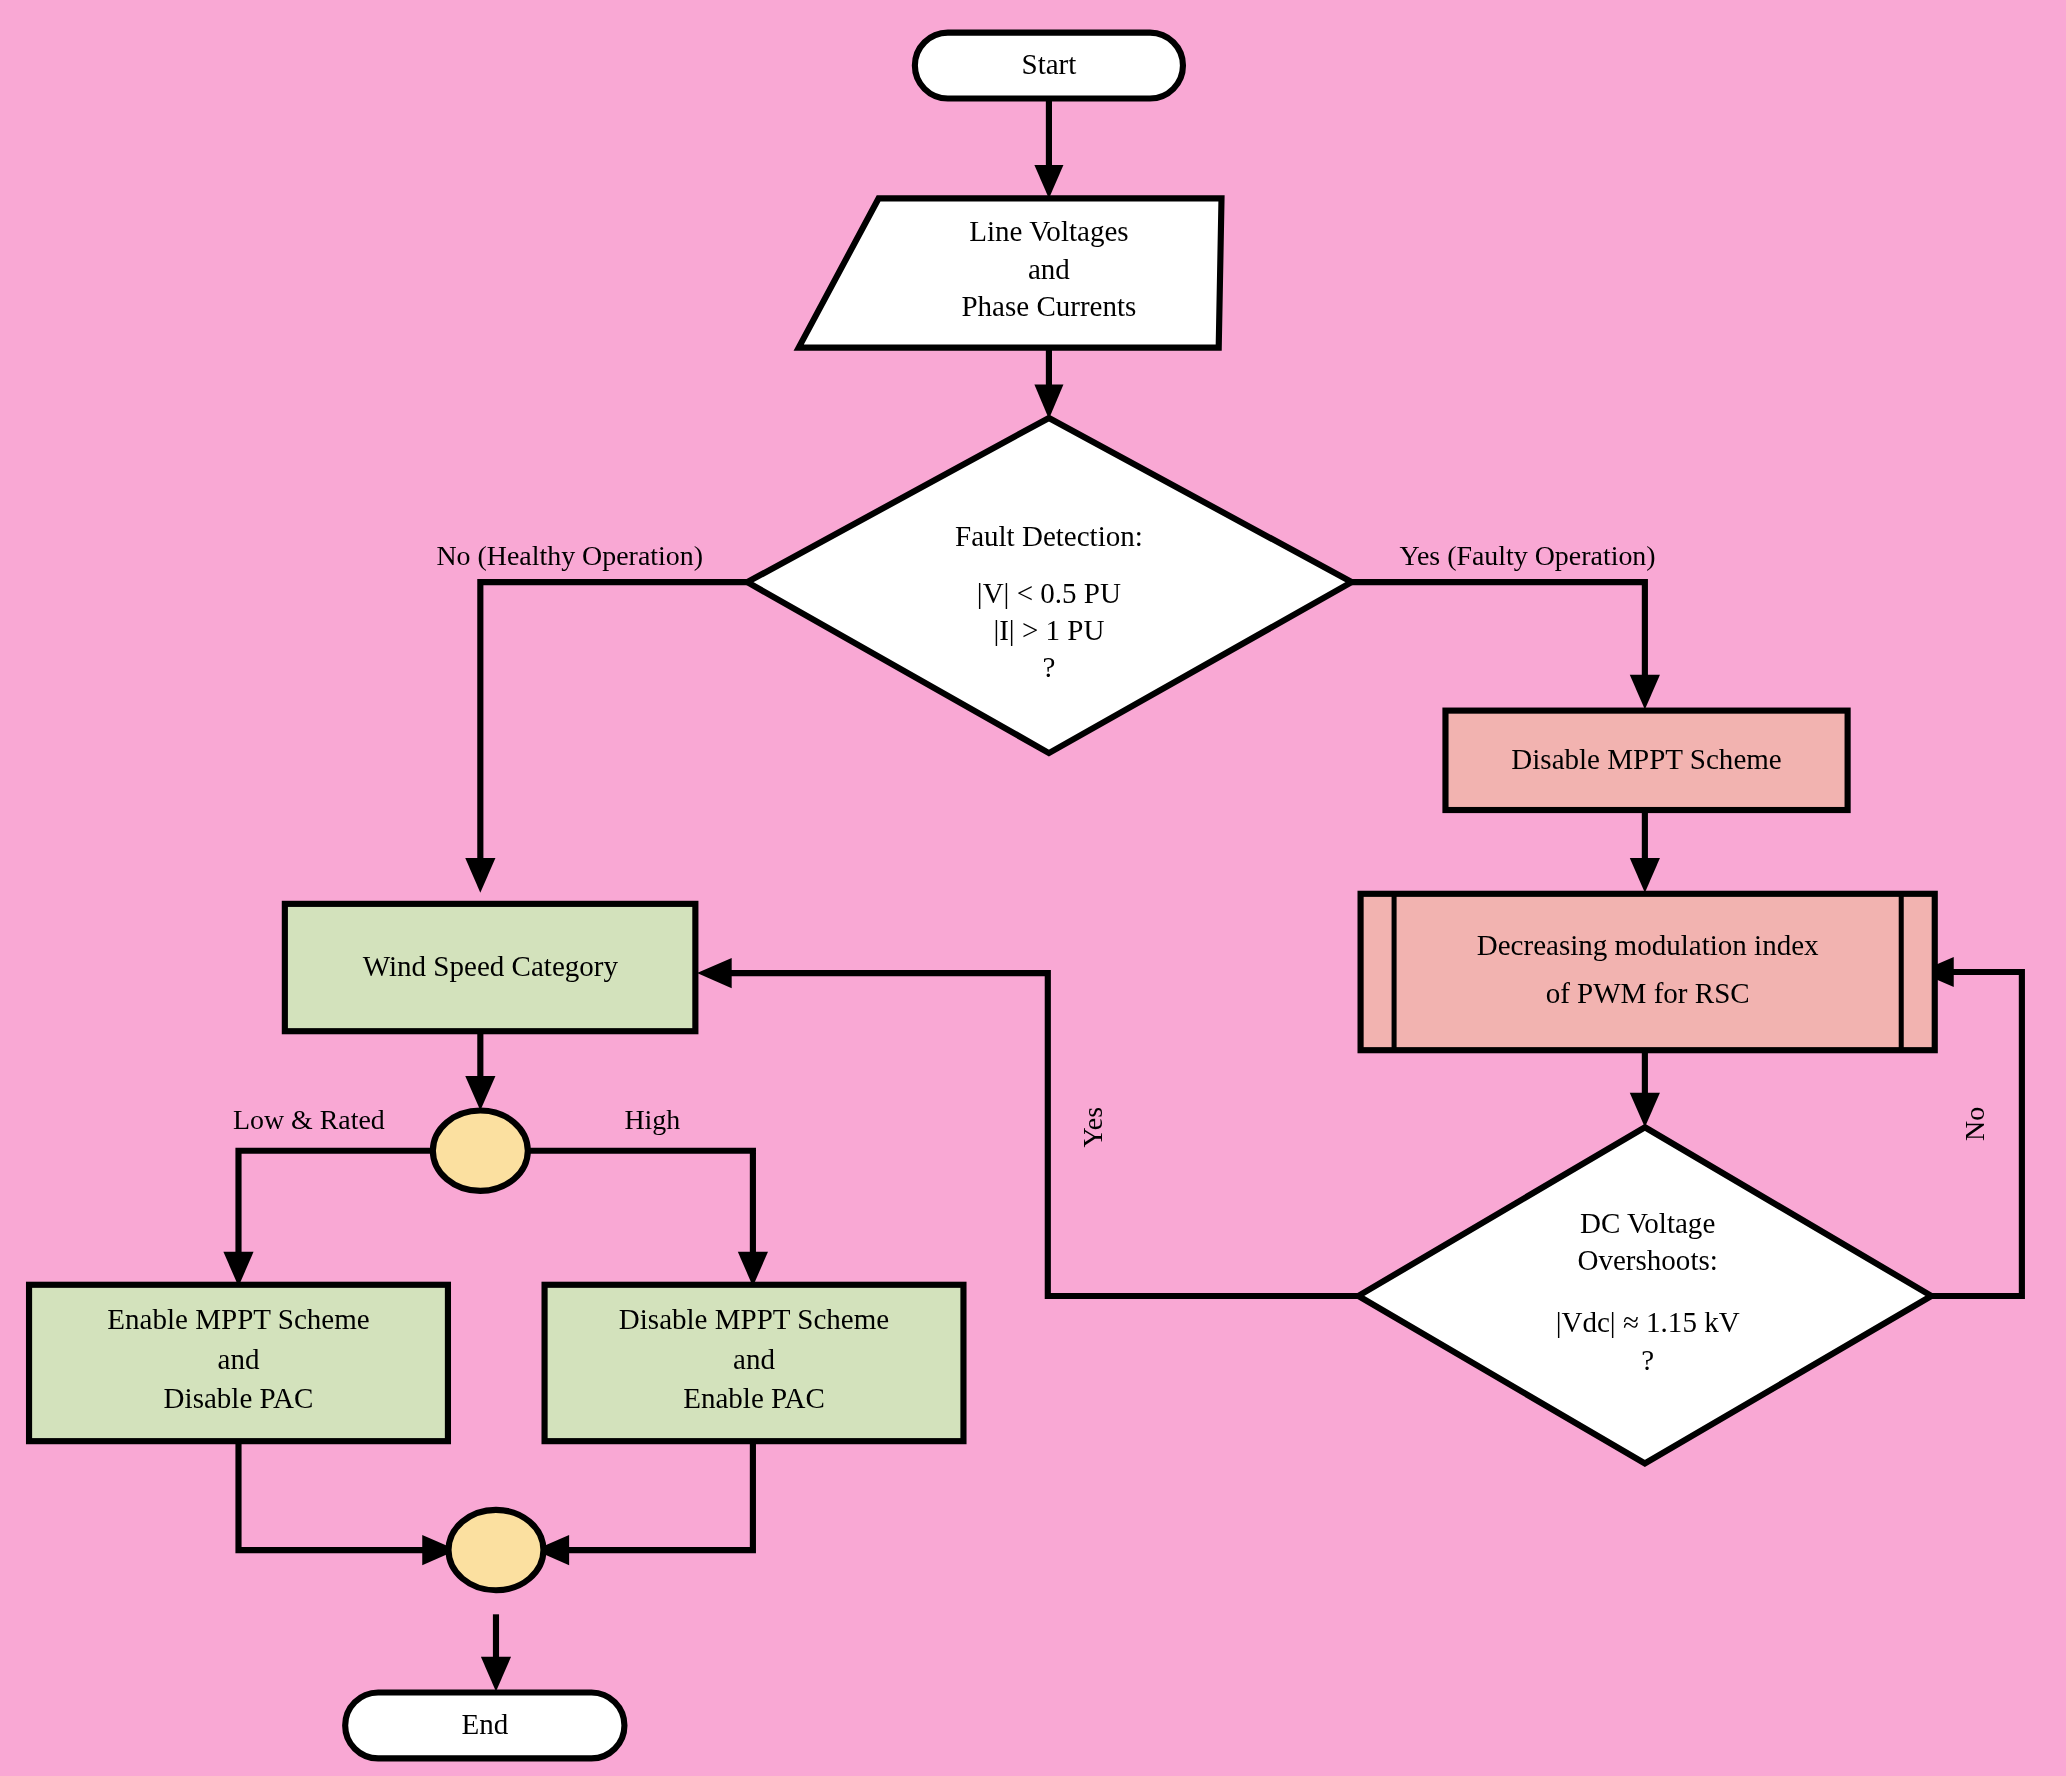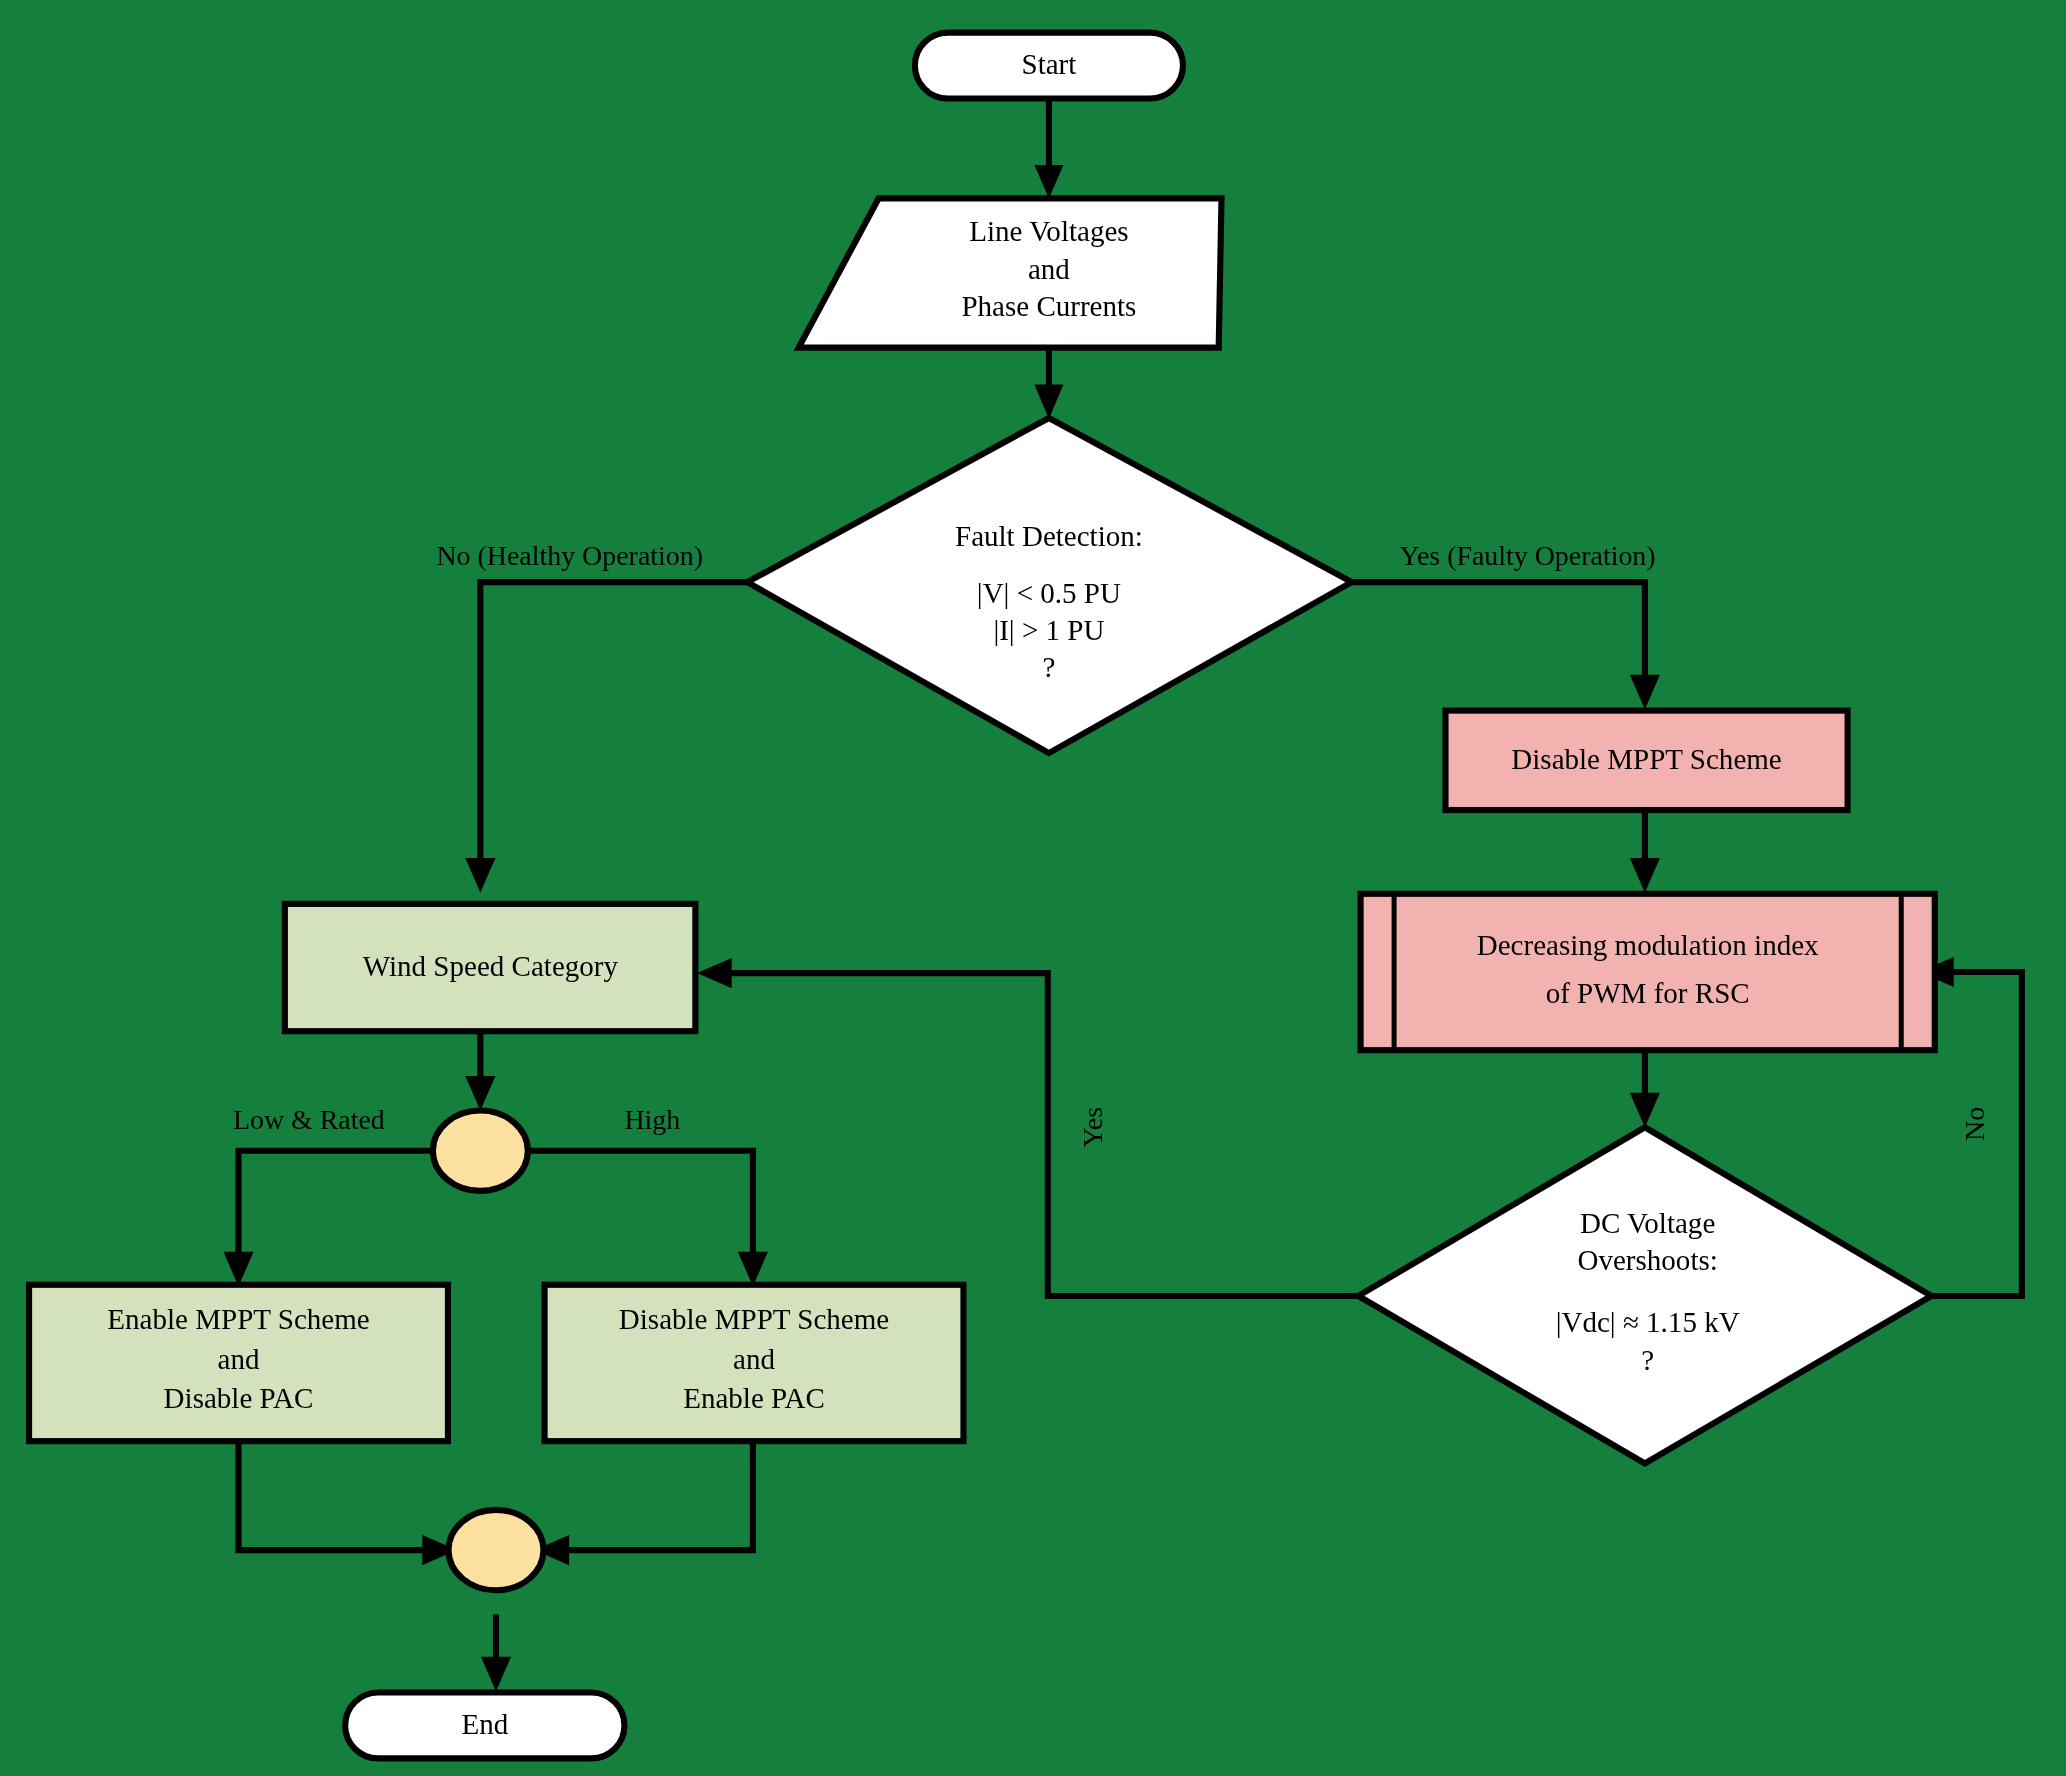--- a/index.html
+++ b/index.html
@@ -4,21 +4,21 @@
 <style>
   html, body {
     margin: 0;
     padding: 0;
     background: #ffffff;
   }
   #flowchart-root {
     position: relative;
     width: 2066px;
     height: 1777px;
-    background: #15803d;
+    background: #f9a8d4;
     font-family: "Liberation Serif", "DejaVu Serif", serif;
     overflow: hidden;
   }
   svg.fc {
     position: absolute;
     top: 0;
     left: 0;
     width: 2066px;
     height: 1777px;
   }

